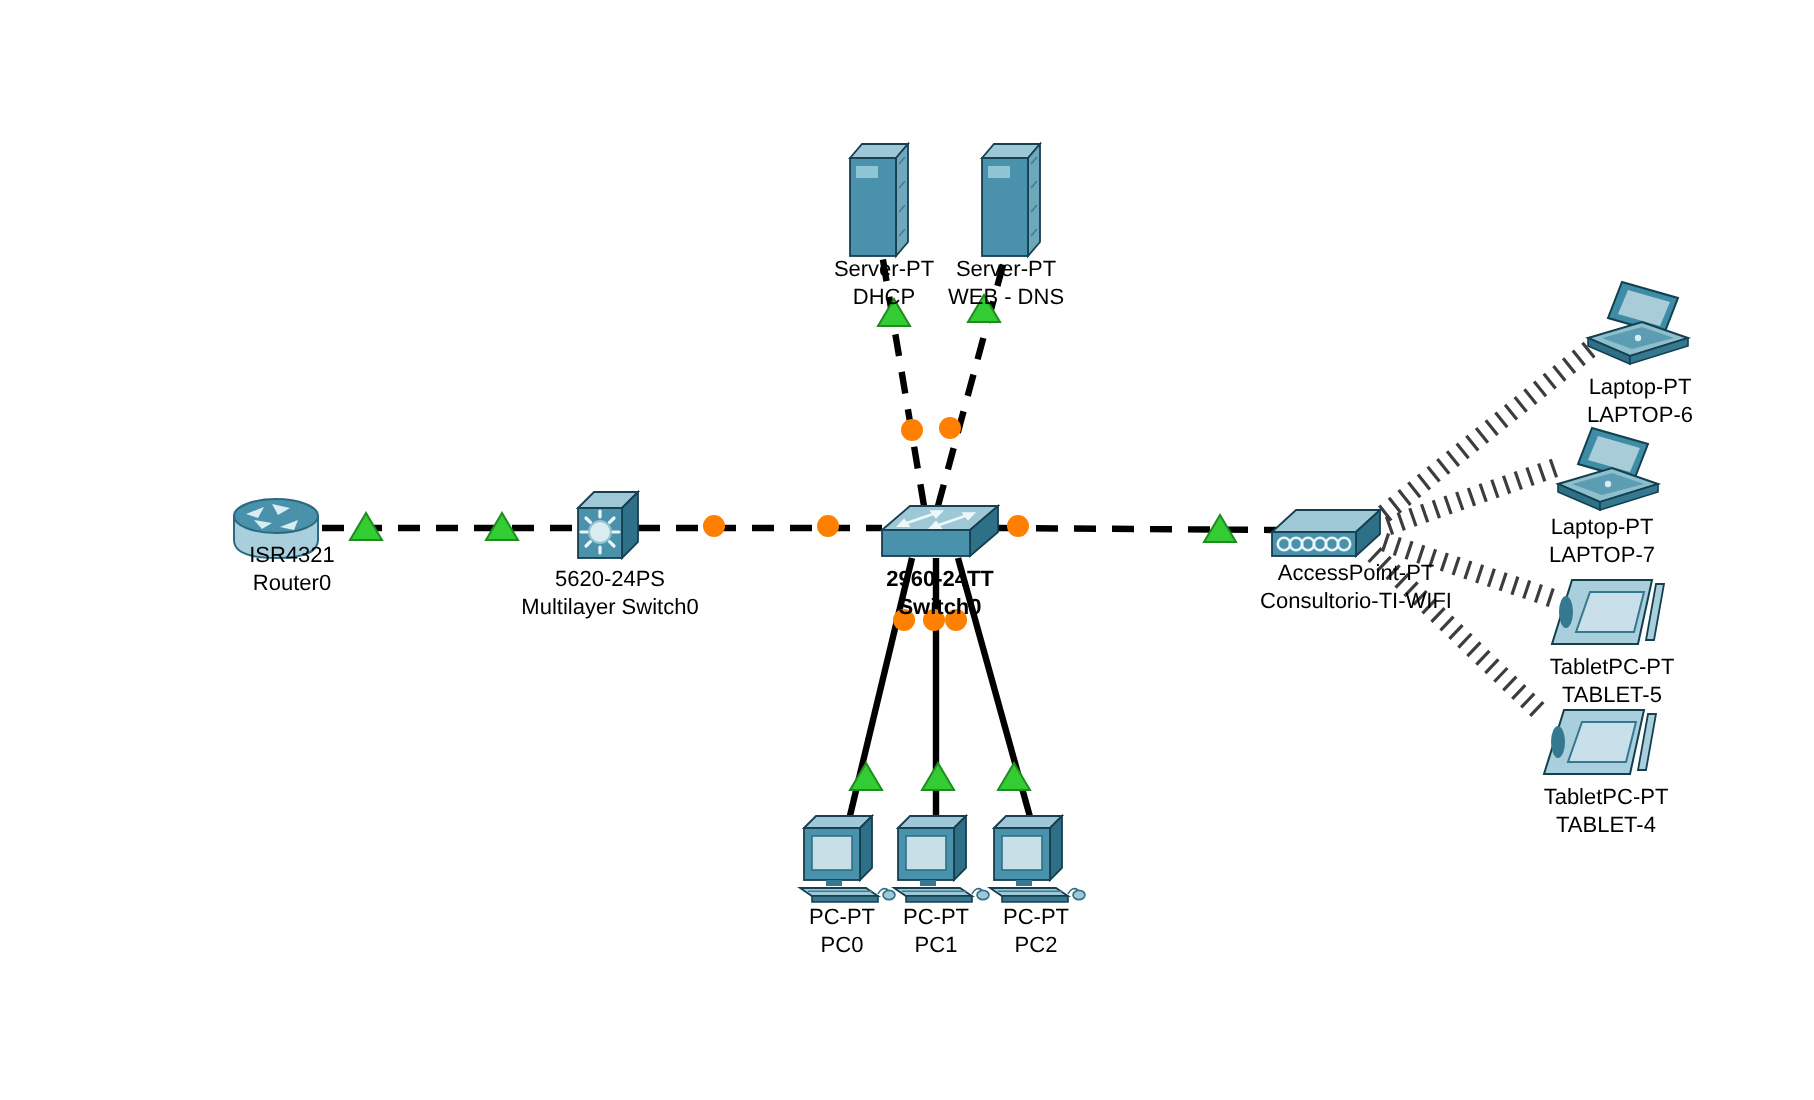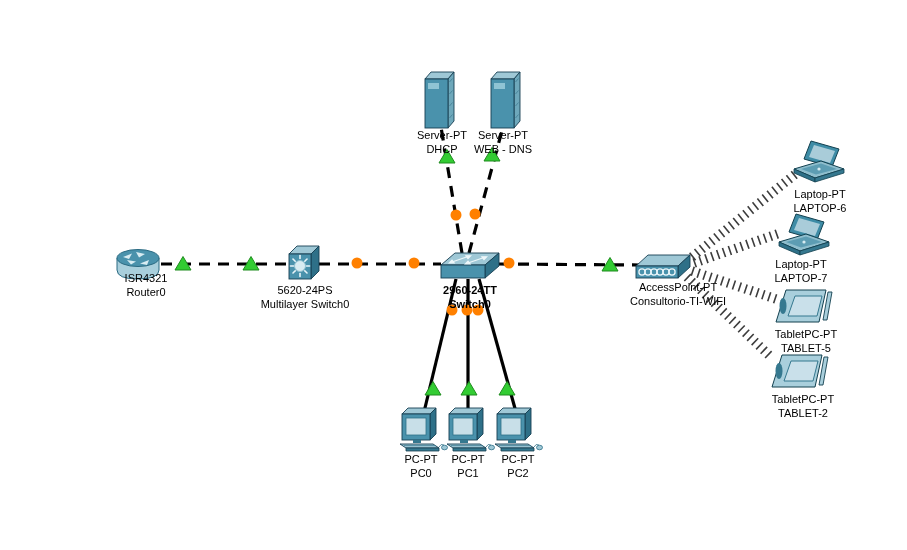--- a/index.html
+++ b/index.html
@@ -232,21 +232,21 @@
       <div>TABLET-5</div>
     </div>
   </div>
 
   <div class="device" style="left: 770px; top: 353px;">
     <svg class="icon" style="width: 60px; height: 38px;">
         <use href="#sym-tablet"></use>
       </svg>
     <div class="label" style="left: 33px; top: 39px;">
       <div>TabletPC-PT</div>
-      <div>TABLET-2</div>
+      <div>TABLET-4</div>
     </div>
   </div>
 
   <div class="device" style="left: 397px; top: 407px;">
     <svg class="icon" style="width: 52px; height: 46px;">
         <use href="#sym-pc"></use>
       </svg>
     <div class="label" style="left: 24px; top: 45px;">
       <div>PC-PT</div>
       <div>PC0</div>

